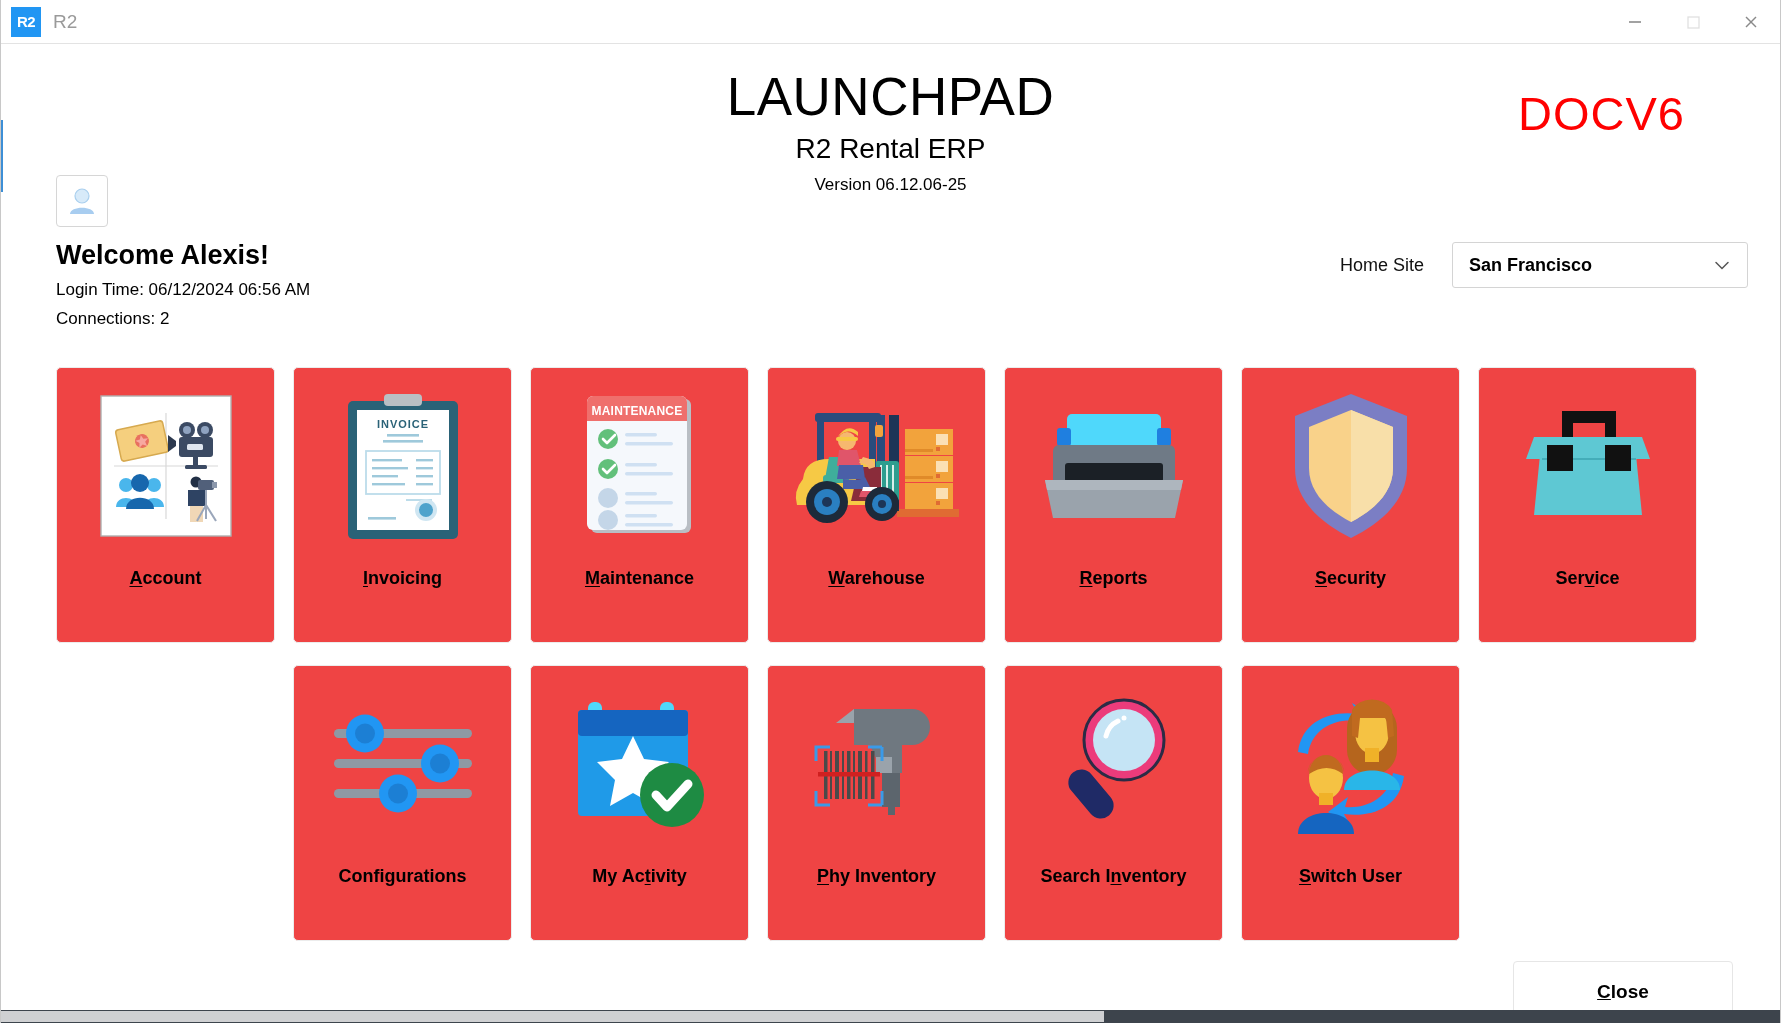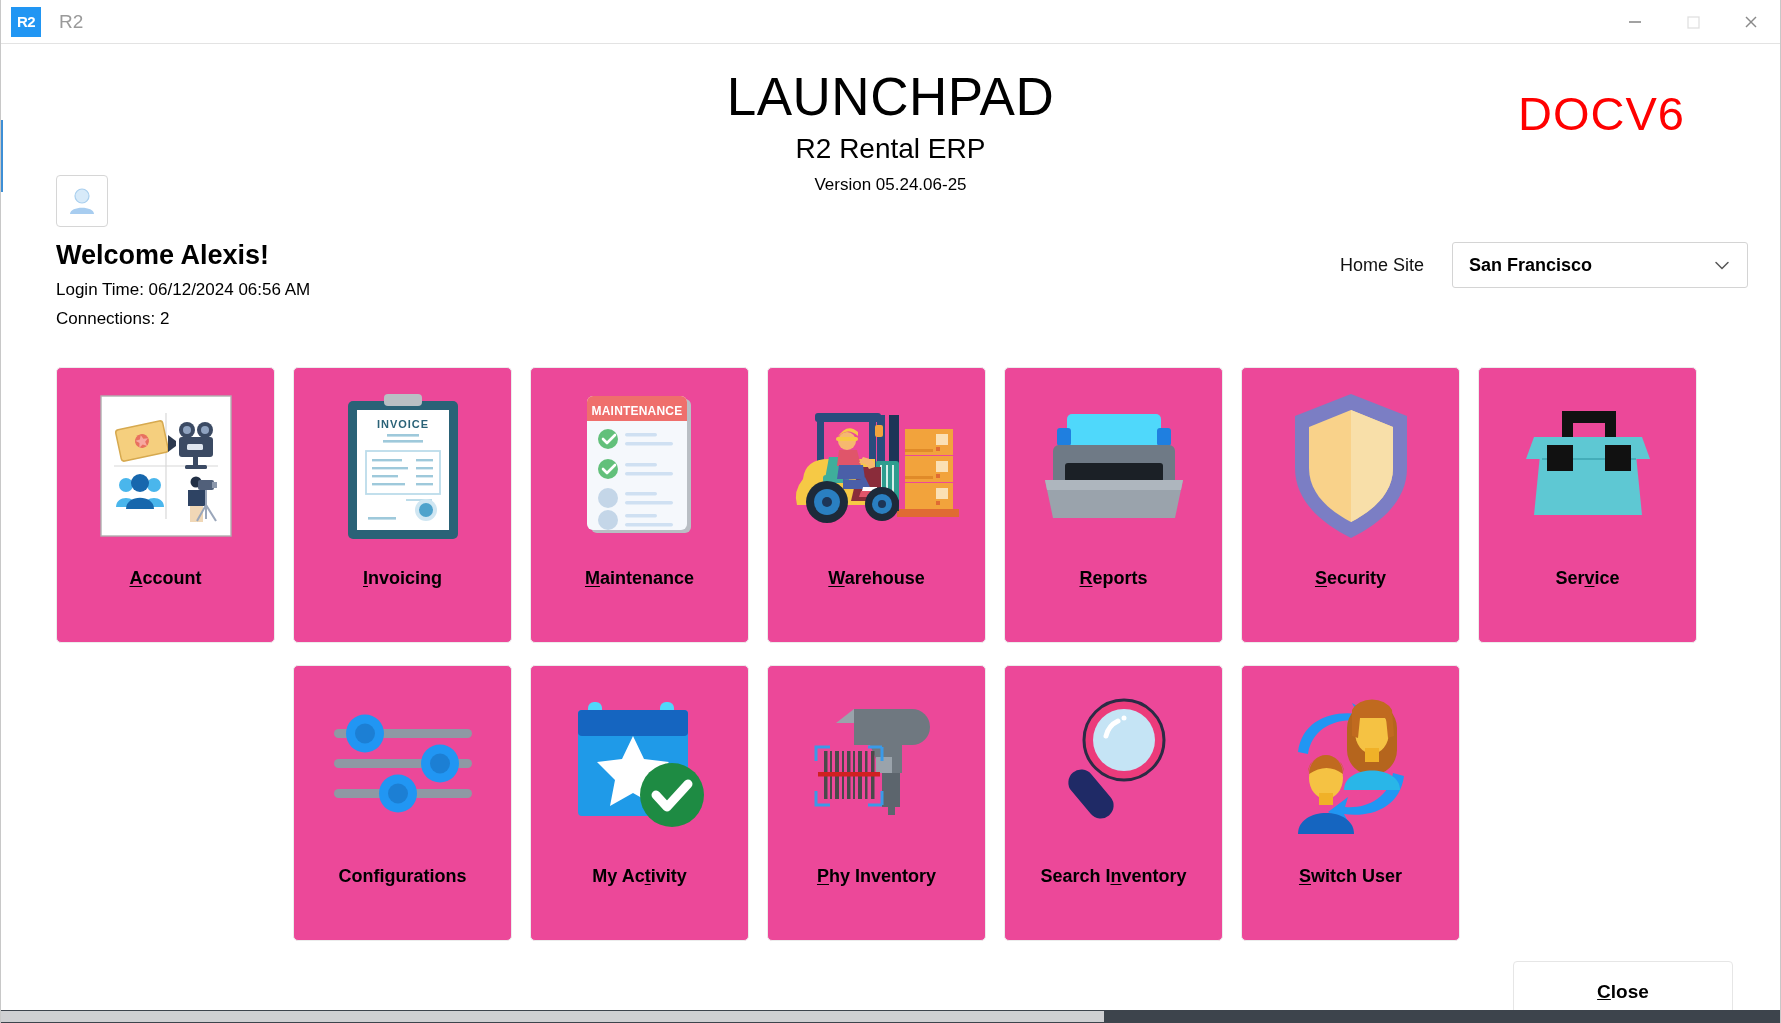--- a/index.html
+++ b/index.html
@@ -14,21 +14,21 @@
     width: 1781px; height: 1023px;
     background: #ffffff;
     border-left: 1px solid #c8c8c8;
     border-right: 1px solid #c8c8c8;
   }
   
   .titlebar {
     position: absolute; top: 0; left: 0; right: 0; height: 44px;
     background: #ffffff;
     border-bottom: 1px solid #e3e3e3;
-    display: flex; align-items: center; gap: 6px;
+    display: flex; align-items: center;
   }
   .tb-logo {
     width: 30px; height: 30px; margin-left: 10px;
     background: #2196f3; color: #ffffff;
     font-size: 15px; font-weight: bold;
     display: flex; align-items: center; justify-content: center;
     letter-spacing: -0.5px;
   }
   .tb-title {
     margin-left: 12px; font-size: 19px; color: #9a9a9a;
@@ -88,21 +88,21 @@
   .homesite-value {
     font-size: 18px; font-weight: bold; color: #000000; flex: 1;
   }
   
   .grid { position: absolute; left: 55px; top: 367px; width: 1662px; }
   .row { display: flex; gap: 18px; }
   .row.row2 { margin-top: 22px; padding-left: 237px; }
   .tile {
     width: 219px; height: 276px;
     border: 1px solid #ececec; border-radius: 5px;
-    background: #ec4899;
+    background: #ef4444;
     display: flex; flex-direction: column;
     align-items: center; justify-content: flex-start;
     cursor: pointer;
   }
   .tile-icon {
     height: 196px; width: 100%;
     display: flex; align-items: center; justify-content: center;
   }
   .tile-label {
     font-size: 18px; font-weight: bold; color: #000000;
@@ -157,21 +157,21 @@
         </svg>
       </div>
     </div>
   </div>
 
   <div class="left-accent"></div>
 
   <div class="header-center">
     <div class="app-title">LAUNCHPAD</div>
     <div class="app-subtitle">R2 Rental ERP</div>
-    <div class="app-version">Version 05.24.06-25</div>
+    <div class="app-version">Version 06.12.06-25</div>
   </div>
   <div class="doc-badge">DOCV6</div>
 
   <div class="user-block">
     <div class="avatar">
       <svg width="34" height="34" viewBox="0 0 34 34">
         <circle cx="17" cy="12" r="7" fill="#d7eaf9" stroke="#a9cfee" stroke-width="1.2"></circle>
         <path d="M5 30 C5 21.5 29 21.5 29 30 Z" fill="#a8cdf0"></path>
       </svg>
     </div>

